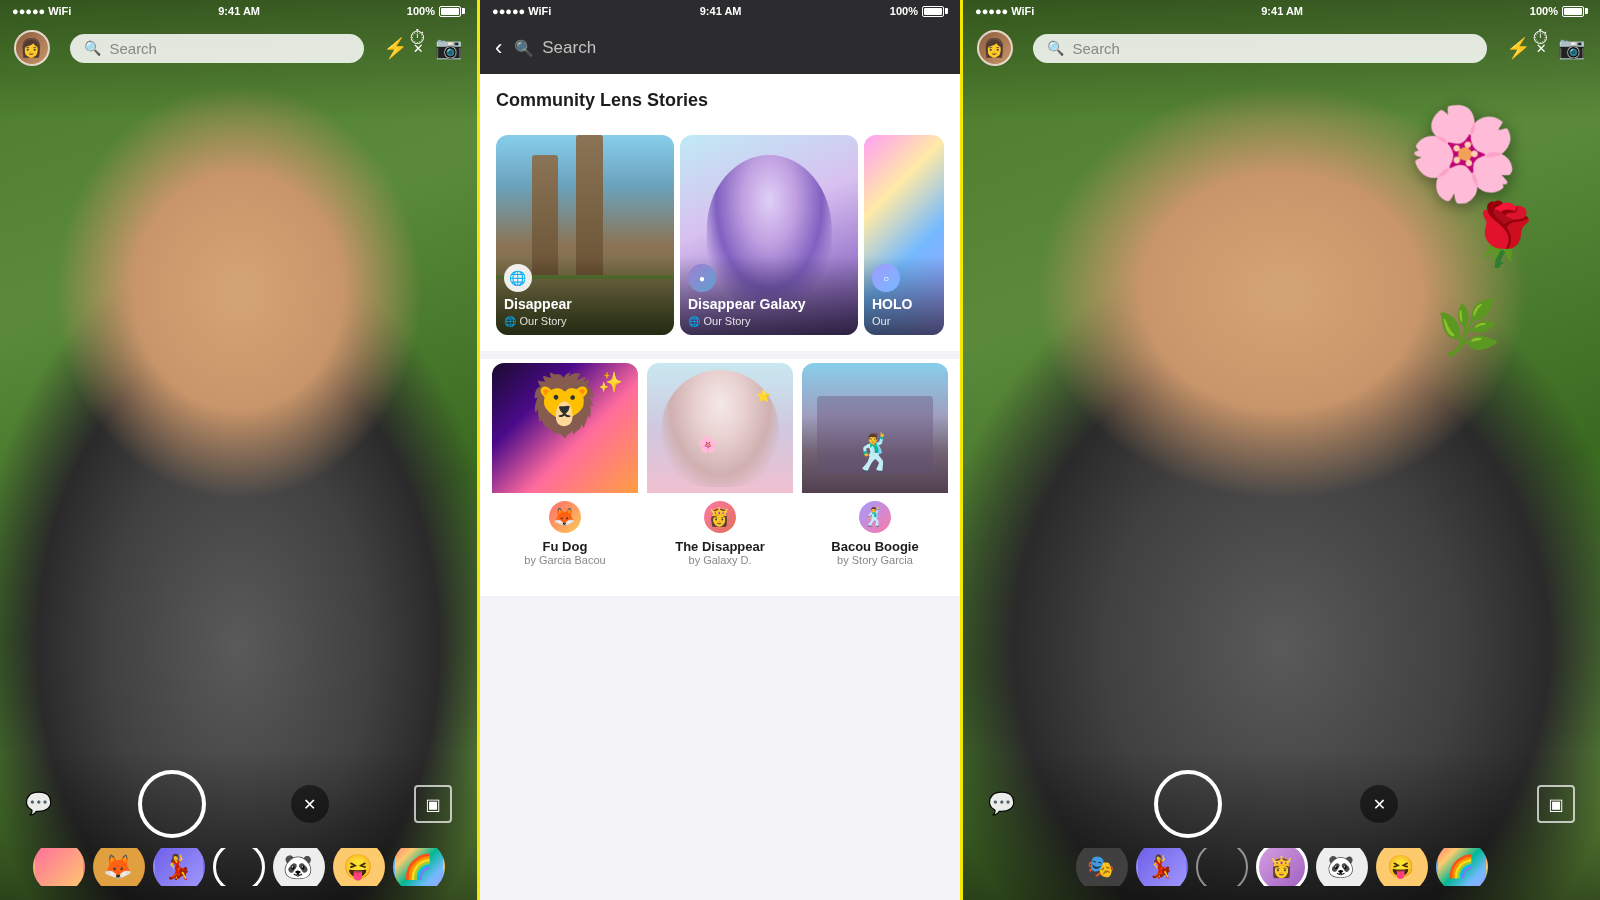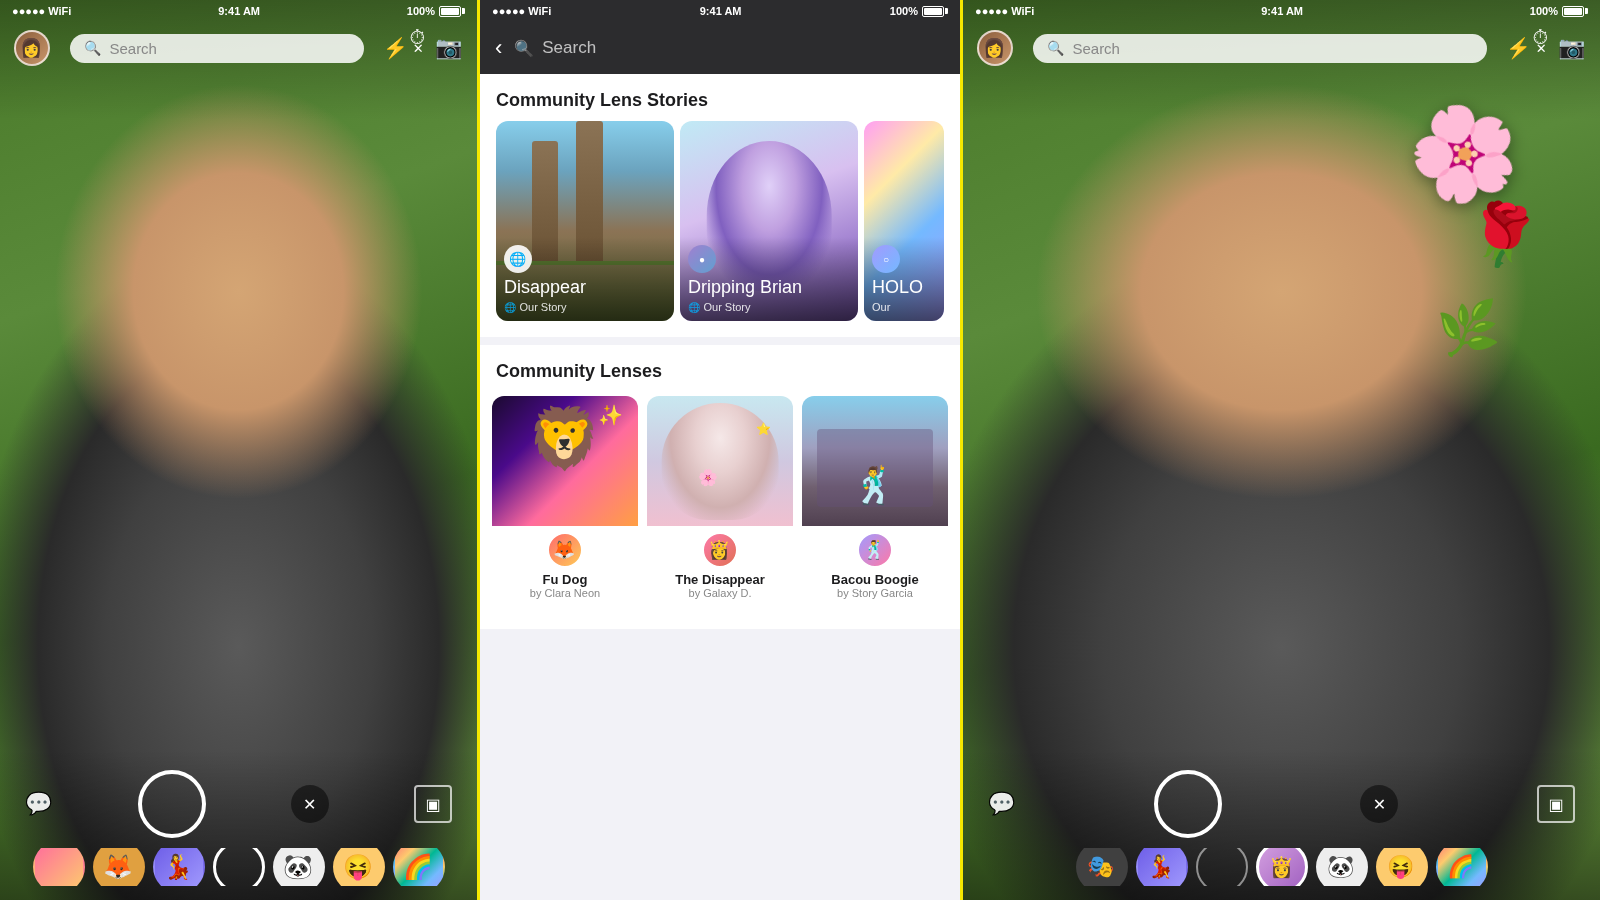--- a/index.html
+++ b/index.html
@@ -235,21 +235,21 @@
       top: 74px;
       left: 0;
       right: 0;
       bottom: 0;
       background: #f2f2f7;
       overflow-y: auto;
     }
 
     .section-header {
       background: white;
-      padding: 16px 16px 10px;
+      padding: 16px 16px 24px;
       font-size: 18px;
       font-weight: 700;
       color: #1c1c1e;
     }
 
     .stories-row {
       display: flex;
       gap: 6px;
       padding: 0 16px 16px;
       background: white;
@@ -289,22 +289,22 @@
       background: rgba(255,255,255,0.9);
       margin-bottom: 4px;
       display: flex;
       align-items: center;
       justify-content: center;
       font-size: 12px;
     }
 
     .story-title {
       color: white;
-      font-size: 18px;
-      font-weight: 400;
+      font-size: 14px;
+      font-weight: 700;
       line-height: 1.2;
     }
 
     .story-subtitle {
       color: rgba(255,255,255,0.85);
       font-size: 11px;
       display: flex;
       align-items: center;
       gap: 3px;
       margin-top: 2px;
@@ -597,21 +597,21 @@
           <div class="story-bg" style="background:linear-gradient(160deg,#c0eaf5 0%,#d8c0f0 40%,#a080d0 70%,#7050a0 100%);">
 
             <div style="position:absolute;top:10%;left:50%;transform:translateX(-50%);width:70%;height:75%;
                  background:radial-gradient(ellipse at 50% 30%,#e0d0f8 0%,#c0a0e0 30%,#8060c0 60%,transparent 80%);
                  border-radius:50% 50% 40% 40%;"></div>
           </div>
           <div class="story-overlay">
             <div class="story-avatar-mini" style="background:linear-gradient(135deg,#a080d0,#60a0d0);">
               <span style="font-size:10px;color:white;">●</span>
             </div>
-            <div class="story-title">Dripping Brian</div>
+            <div class="story-title">Disappear Galaxy</div>
             <div class="story-subtitle">
               <span class="globe-icon">🌐</span>
               <span>Our Story</span>
             </div>
           </div>
         </div>
 
         <div class="story-card story-card-3" style="max-width: 80px;">
           <div class="story-bg" style="background:linear-gradient(135deg,#ff9ff3 0%,#ffeaa7 30%,#74b9ff 60%,#a29bfe 100%);"></div>
           <div class="story-overlay">
@@ -623,36 +623,35 @@
               <span>Our</span>
             </div>
           </div>
         </div>
       </div>
     </div>
 
     <div class="divider"></div>
 
     <div class="lenses-section">
-      <div class="section-header">Community Lenses</div>
       <div style="display:grid;grid-template-columns:repeat(3,1fr);gap:1px;padding:0 8px;">
 
         <div class="lens-card">
           <div class="lens-card-img">
             <div style="width:100%;height:130px;background:linear-gradient(135deg,#1a0a2e 0%,#4a0a8a 30%,#ff6b9d 60%,#ff9f43 100%);position:relative;">
               <div style="position:absolute;top:10%;left:50%;transform:translateX(-50%);font-size:60px;line-height:1;">🦁</div>
               <div style="position:absolute;top:5%;right:10%;font-size:20px;">✨</div>
             </div>
           </div>
           <div class="lens-card-info">
             <div class="lens-creator-avatar lens-avatar-1" style="background:linear-gradient(135deg,#ff6b6b,#feca57);display:flex;align-items:center;justify-content:center;">
               <span style="font-size:18px;">🦊</span>
             </div>
             <div class="lens-card-name">Fu Dog</div>
-            <div class="lens-card-creator">by Clara Neon</div>
+            <div class="lens-card-creator">by Garcia Bacou</div>
           </div>
         </div>
 
         <div class="lens-card">
           <div class="lens-card-img">
             <div style="width:100%;height:130px;background:linear-gradient(180deg,#c8e8f0 0%,#d0c8e0 50%,#f0c0d0 100%);position:relative;">
               <div style="position:absolute;top:5%;left:50%;transform:translateX(-50%);width:80%;height:90%;
                    background:radial-gradient(ellipse at 50% 30%,#f5e8e8 0%,#e8d0d0 30%,#d0b0b0 60%,transparent 80%);
                    border-radius:50% 50% 40% 40%;"></div>
               <div style="position:absolute;bottom:30%;left:35%;font-size:16px;">🌸</div>

